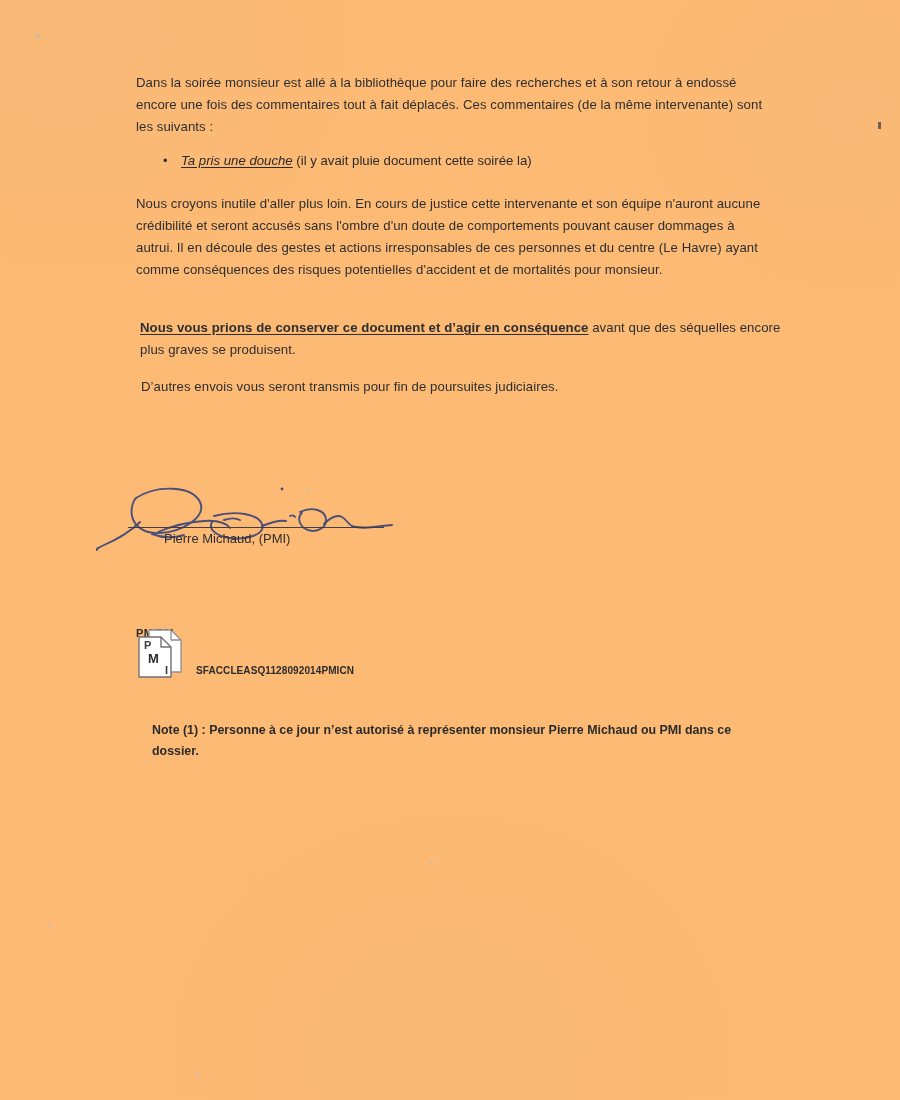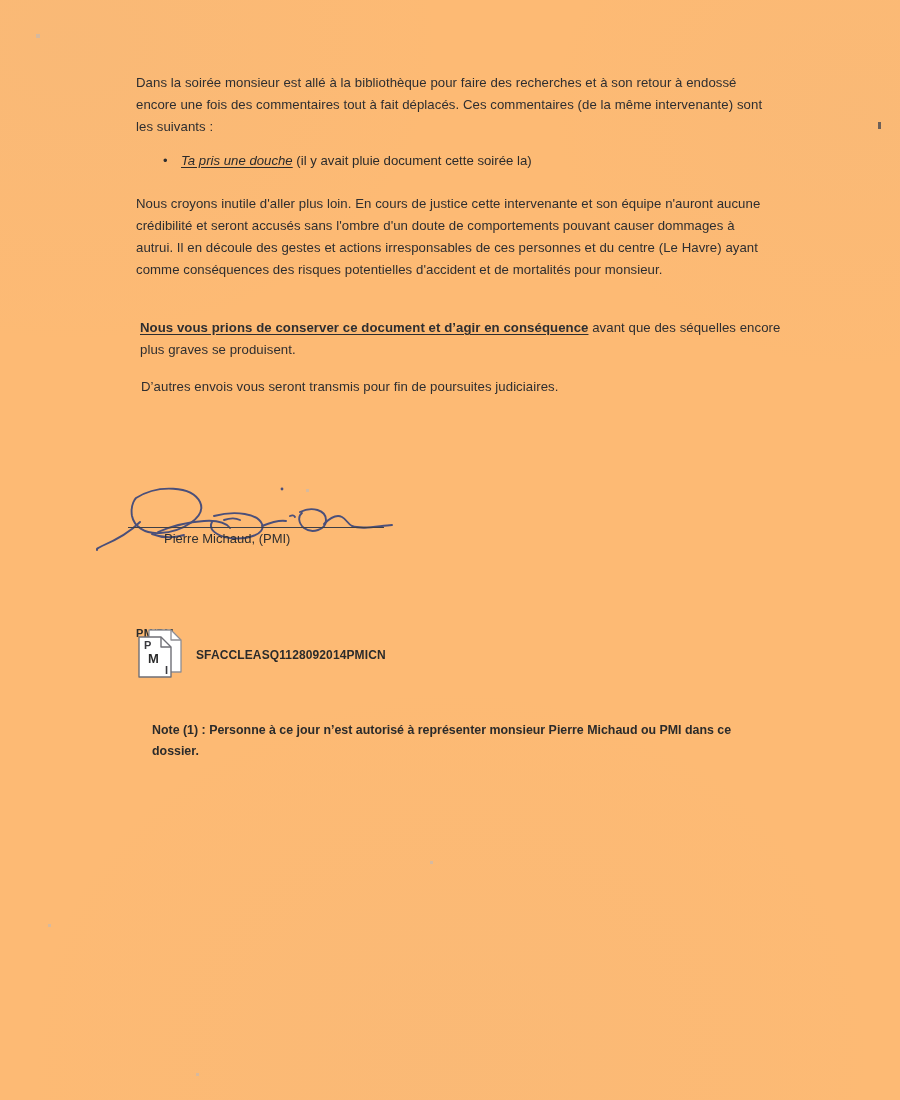--- a/index.html
+++ b/index.html
@@ -124,22 +124,22 @@
     height: 58px;
   }
   #doc-icon {
     position: absolute;
     left: 0;
     top: 0;
   }
   .attachment-name {
     position: absolute;
     left: 63px;
-    top: 24px;
-    font-size: 12px;
+    top: 41px;
+    font-size: 10px;
     font-weight: bold;
     letter-spacing: 0.01em;
     color: #2b2b2b;
     white-space: nowrap;
   }
   .note {
     position: absolute;
     left: 136px;
     top: 704px;
     width: 610px;

